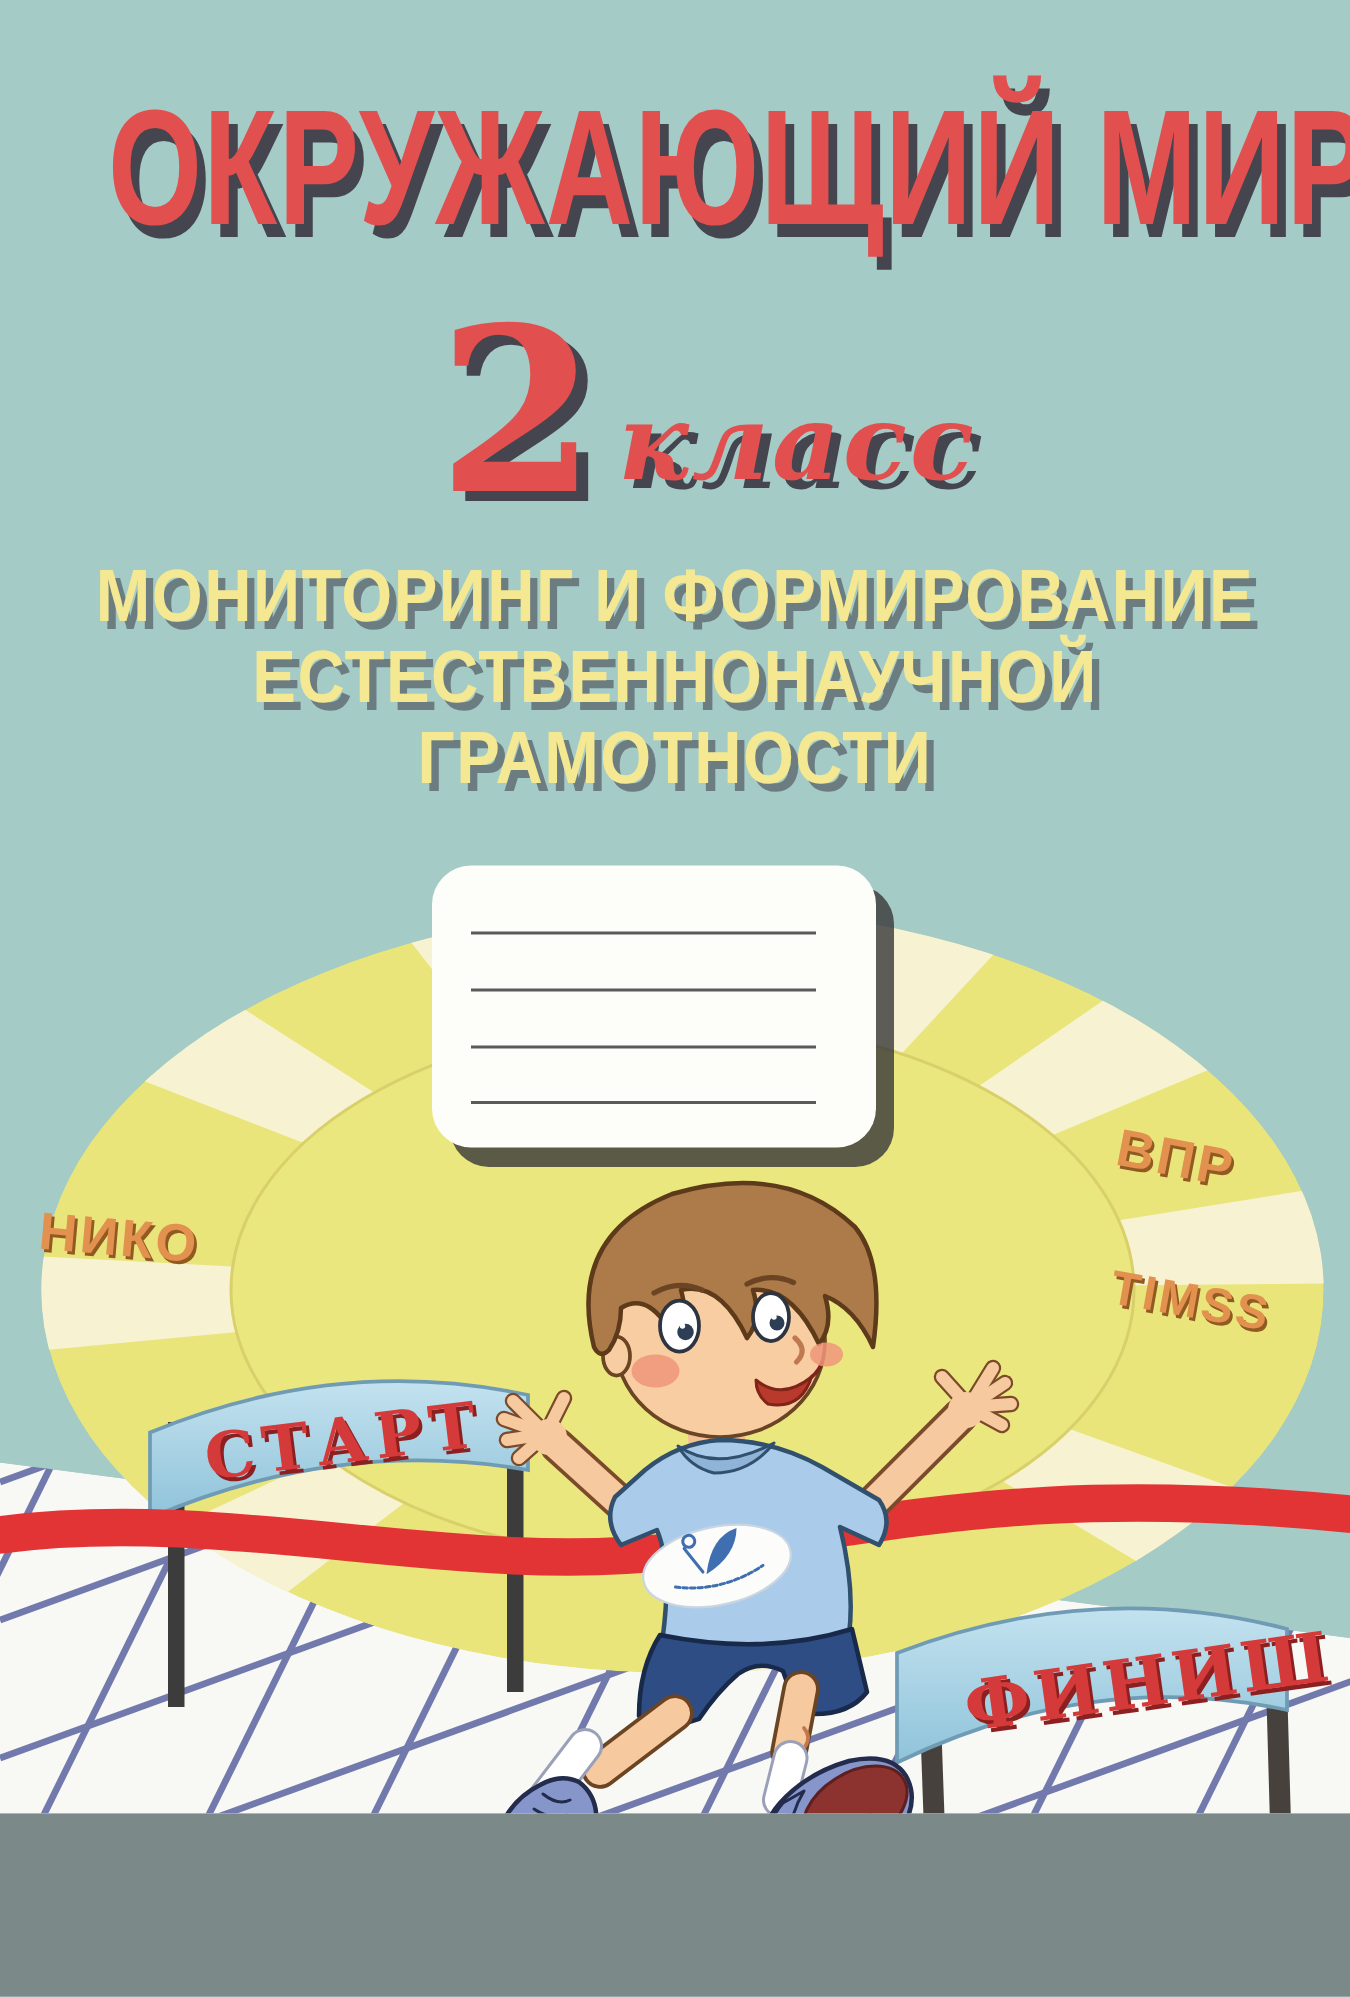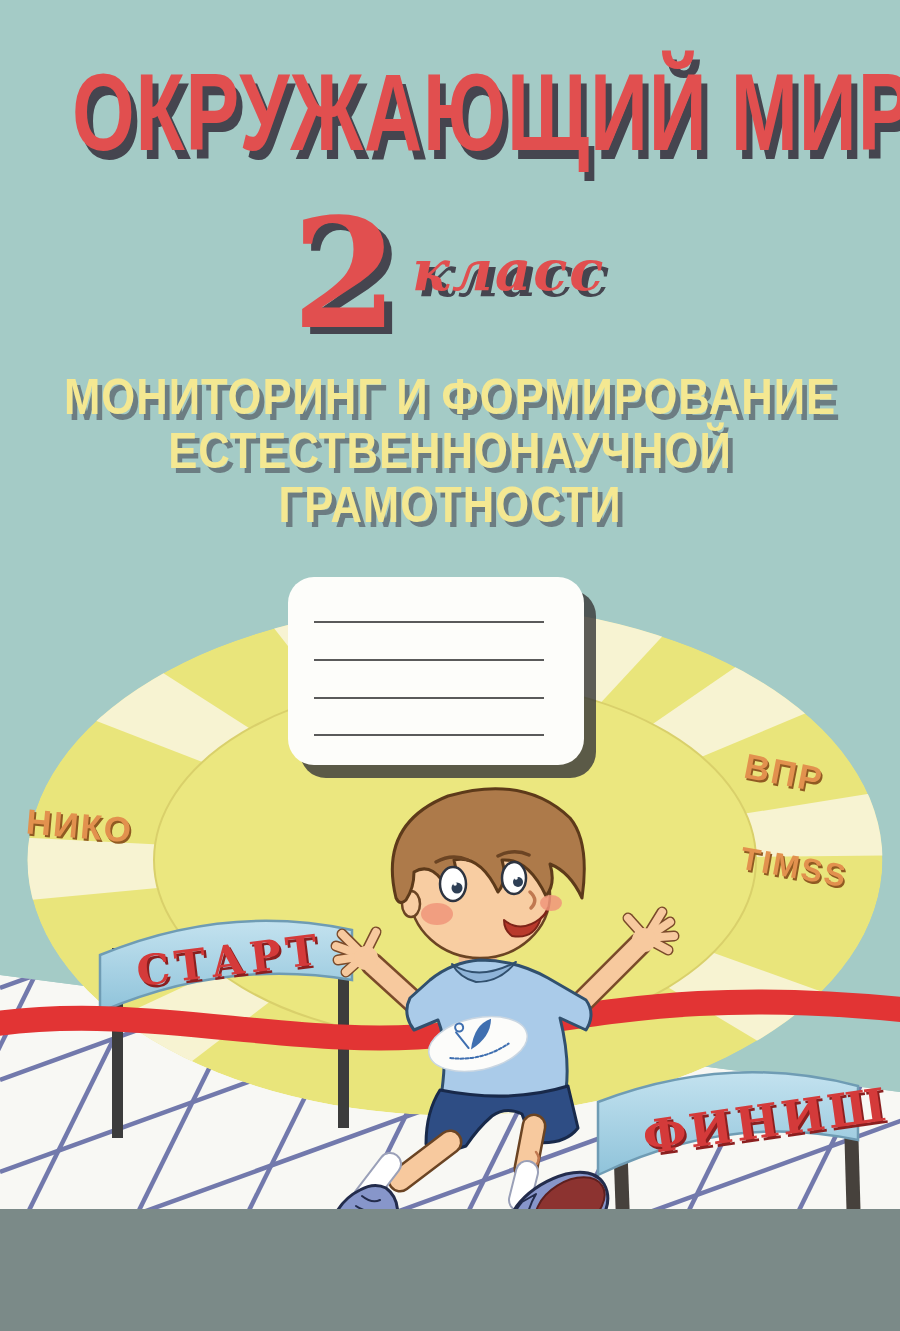--- a/index.html
+++ b/index.html
@@ -8,22 +8,22 @@
   .abs{position:absolute;}
   svg.illu{position:absolute;left:0;top:0;z-index:1;}
   .txt{z-index:3;}
 
   .title{left:0;top:50px;width:900px;text-align:center;font-size:96px;font-weight:bold;
          color:#e14f4f;letter-spacing:1px;white-space:nowrap;margin:0;
          transform:scale(0.84,1.14);transform-origin:50% 0;
          text-shadow:7px 8px 0 #45454f;}
   .grade-number{left:292px;top:198px;font-family:"DejaVu Serif",serif;font-weight:bold;
          font-size:152px;line-height:1;color:#e14f4f;text-shadow:8px 7px 0 #45454f;}
-  .grade-word{left:412px;top:242px;font-family:"DejaVu Serif",serif;font-weight:bold;font-style:italic;
-         font-size:56px;line-height:1;color:#e14f4f;letter-spacing:2px;text-shadow:6px 6px 0 #45454f;}
+  .grade-word{left:412px;top:260px;font-family:"DejaVu Serif",serif;font-weight:bold;font-style:italic;
+         font-size:70px;line-height:1;color:#e14f4f;letter-spacing:2px;text-shadow:6px 6px 0 #45454f;}
   .subtitle{left:0;top:370px;width:900px;text-align:center;font-weight:bold;font-size:45px;
          line-height:49px;color:#f4e892;letter-spacing:1px;
          transform:scale(0.97,1.1);transform-origin:50% 0;
          text-shadow:5px 5px 0 rgba(62,62,74,0.55);}
   .nameplate{left:288px;top:577px;width:296px;height:188px;background:#fdfdfa;border-radius:26px;
          box-shadow:12px 13px 0 rgba(58,58,58,0.82);z-index:2;}
   .nameplate .nline{position:absolute;left:26px;right:40px;height:2px;background:#5a5a5a;}
   .nline.n1{top:44px}.nline.n2{top:82px}.nline.n3{top:120px}.nline.n4{top:157px}
 
   .raylabel{font-weight:bold;color:#e2914e;text-shadow:2px 2px 0 #905a22;white-space:nowrap;}

